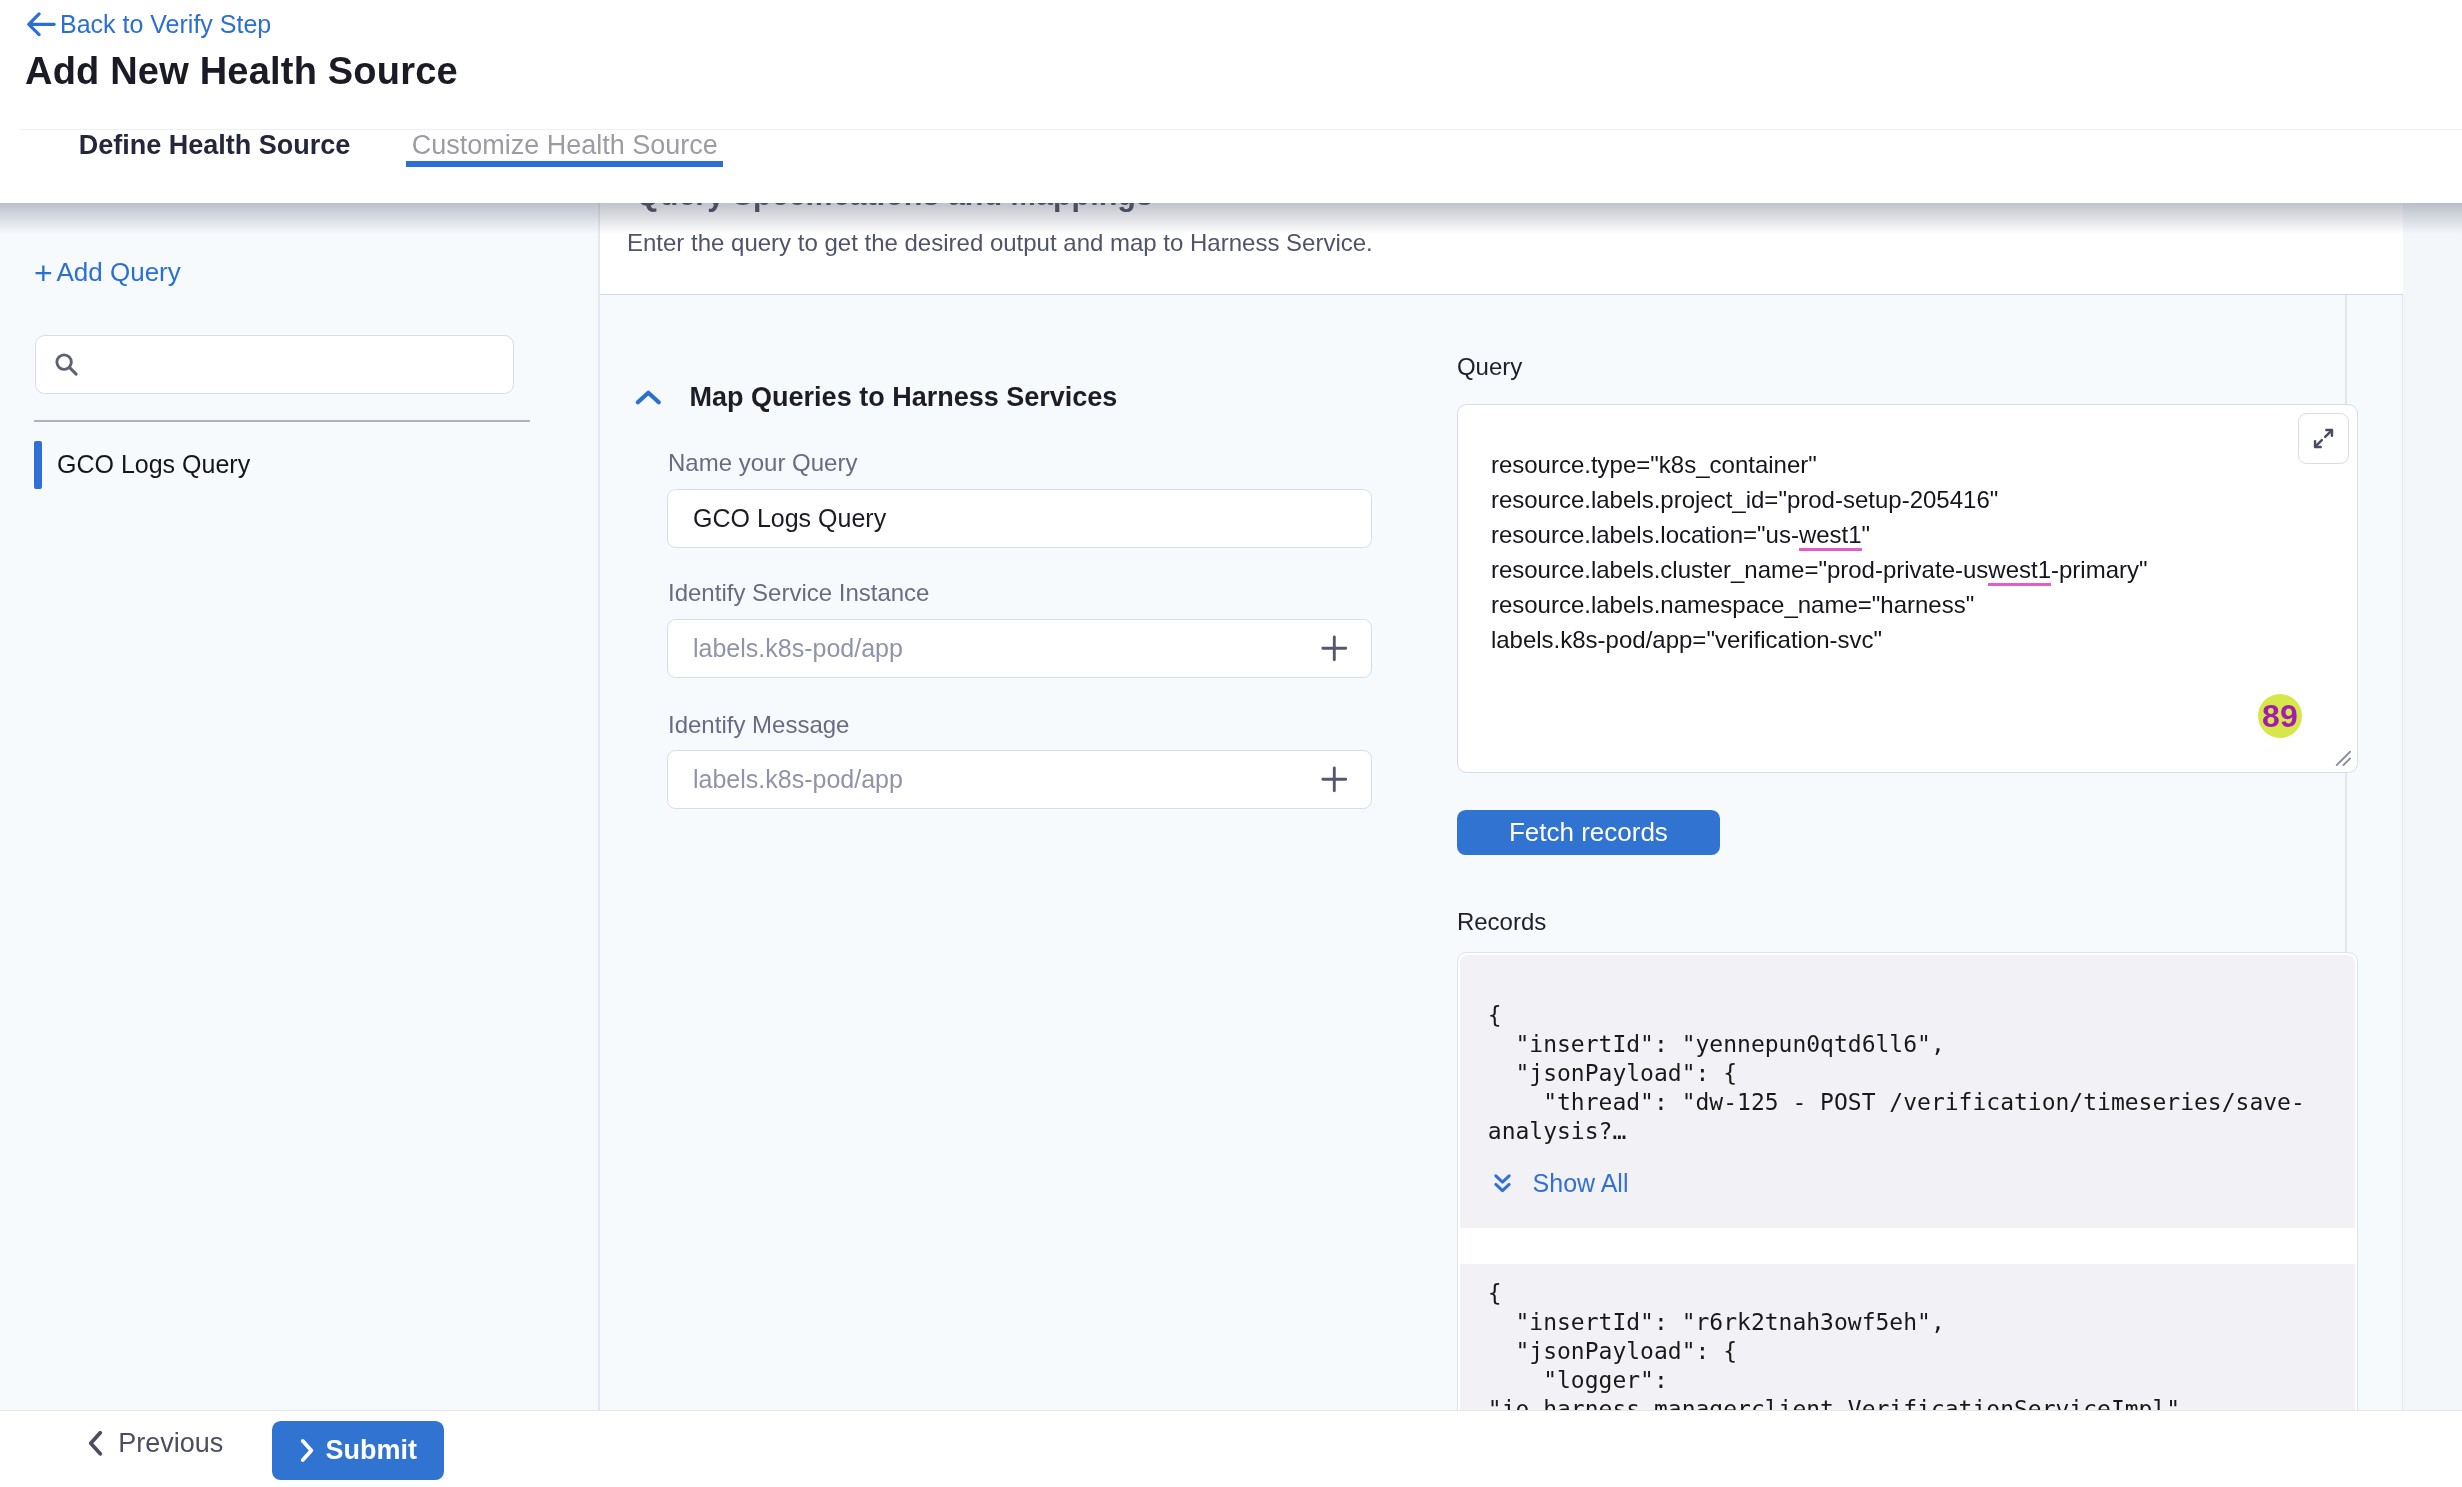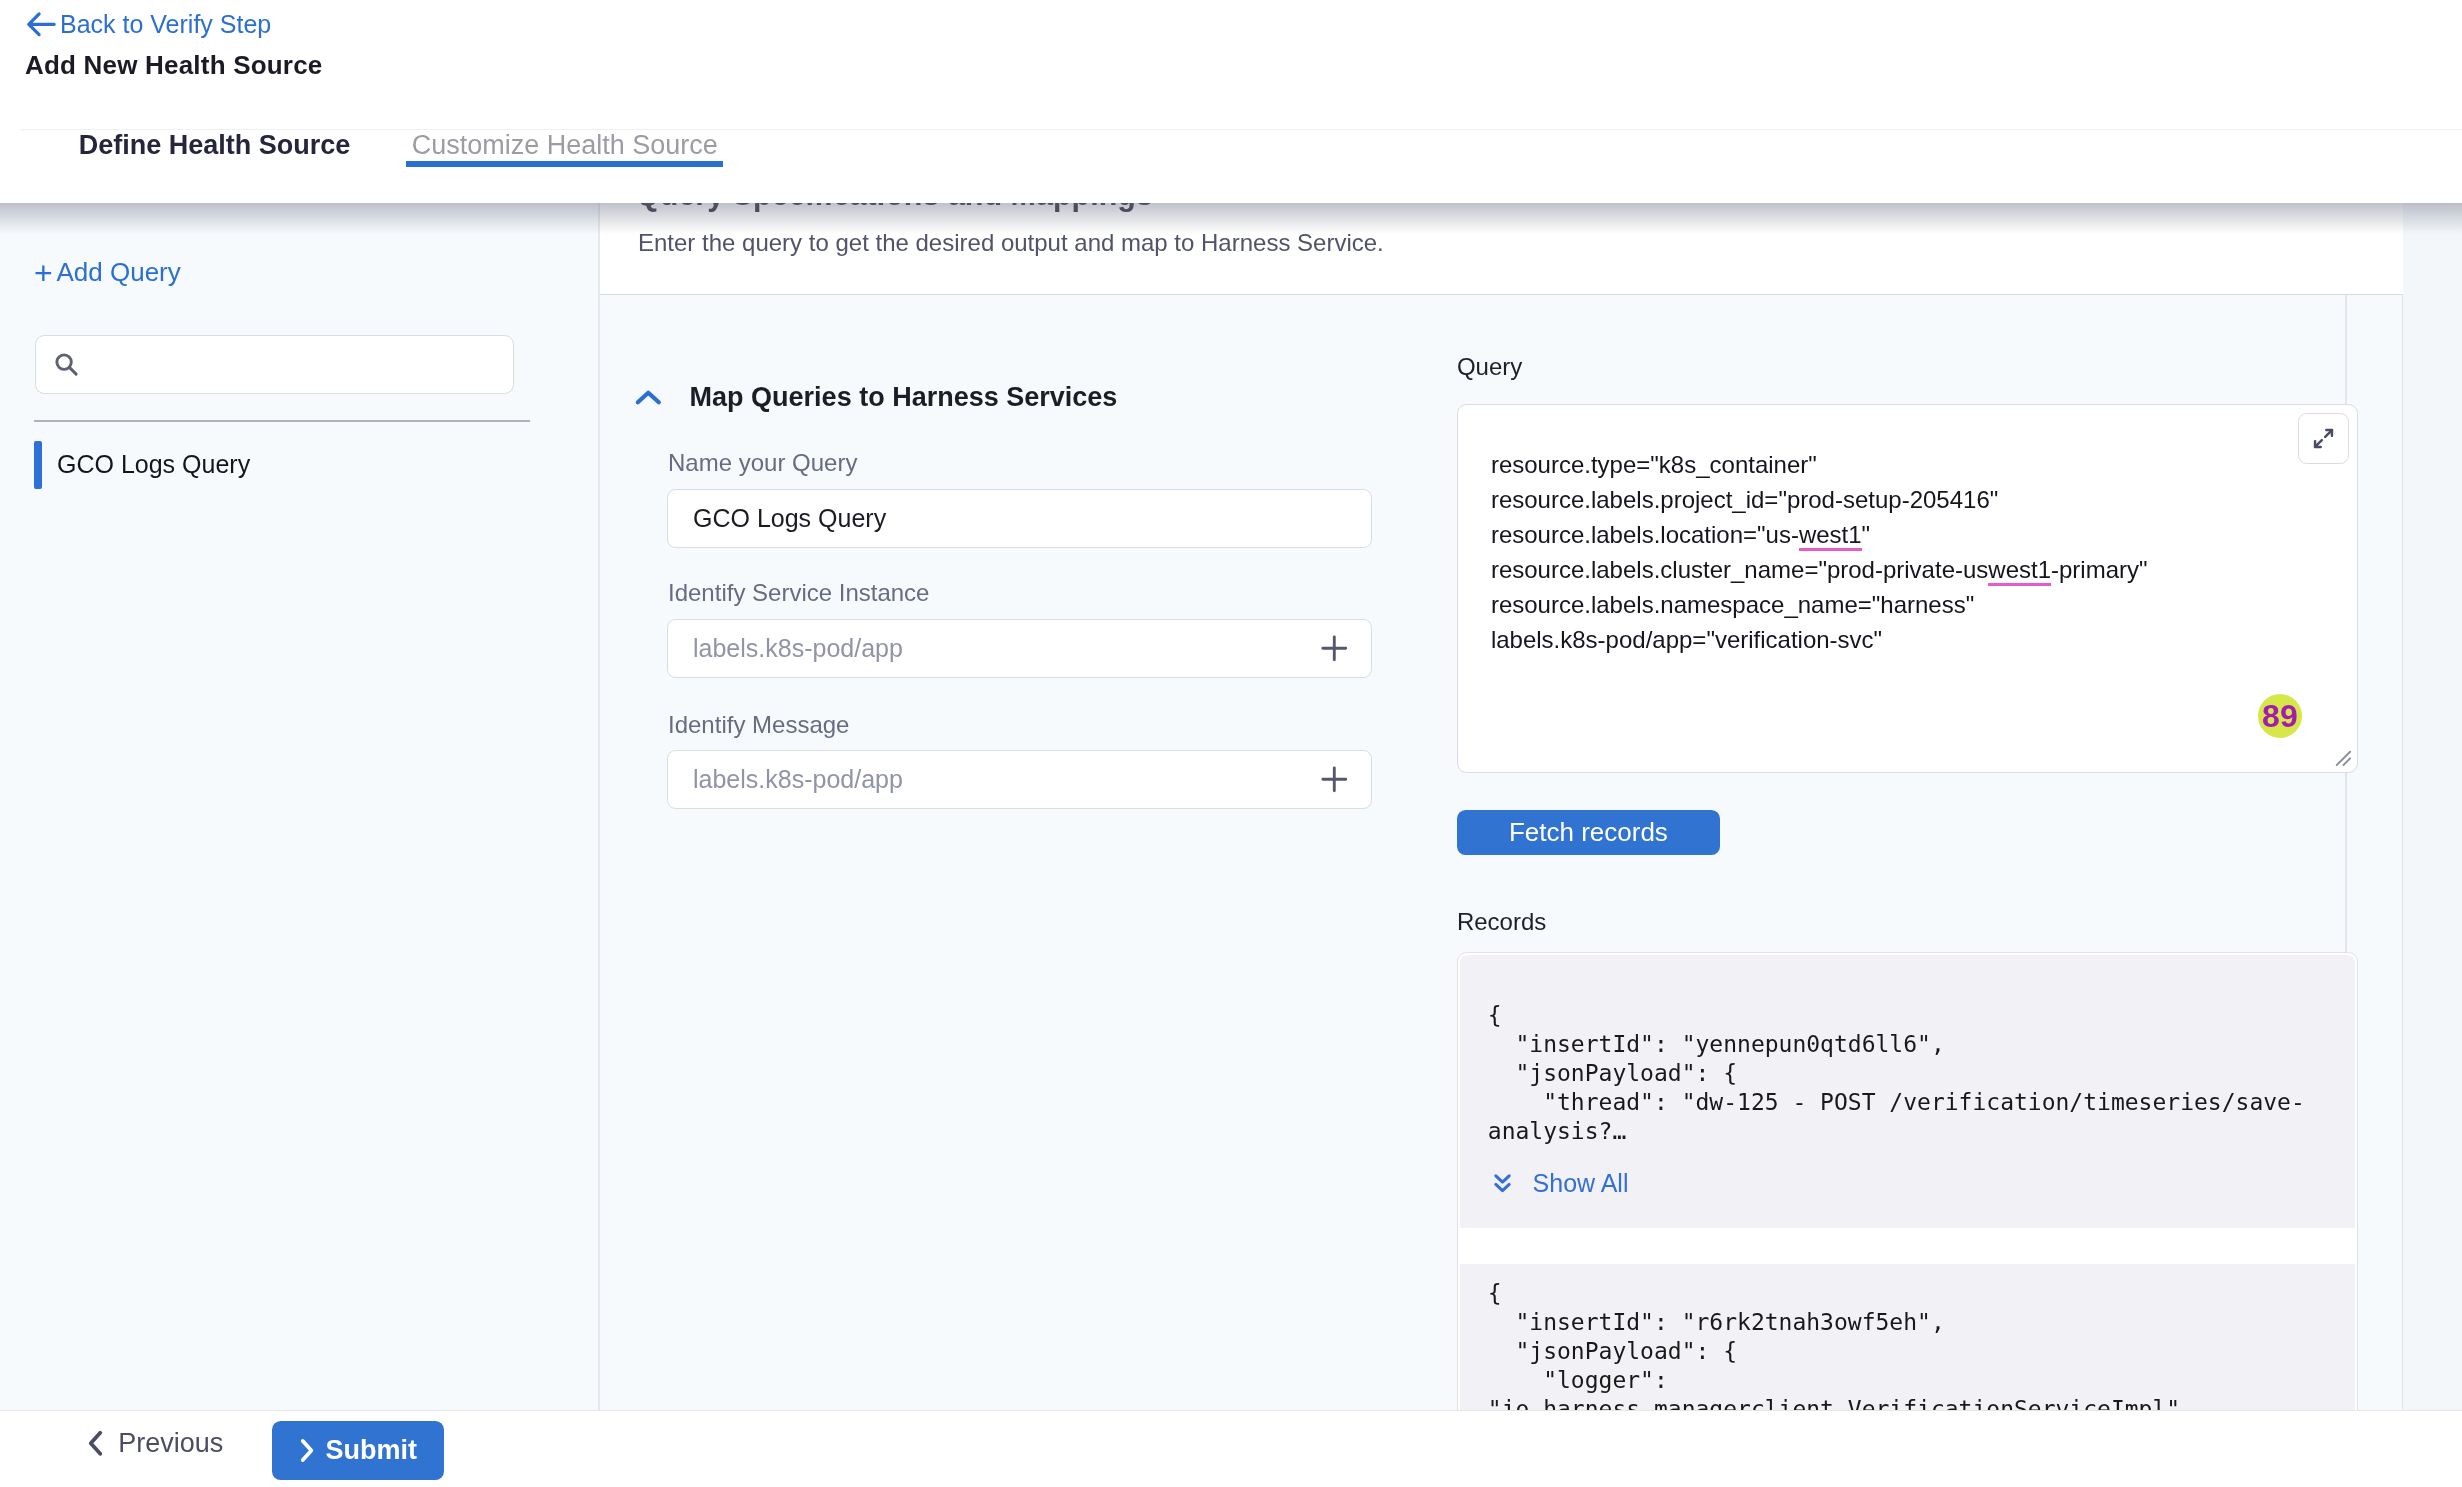--- a/index.html
+++ b/index.html
@@ -5,40 +5,40 @@
   * { box-sizing: border-box; margin: 0; padding: 0; }
   html,body { width: 2462px; height: 1487px; }
   body { font-family: "Liberation Sans", sans-serif; background: #ffffff; }
   .app { position: relative; width: 2462px; height: 1487px; overflow: hidden; background: #ffffff; }
 
   
   .header { position: absolute; top:0; left:0; right:0; height:129px; background:#ffffff; z-index:30; }
   .back-row { position:absolute; top:9.5px; left:25px; display:flex; align-items:center; gap:3px; cursor:pointer; }
   .back-row svg { display:block; }
   .back-label { color:#2b6fd2; font-size:25px; }
-  .page-title { position:absolute; top:50px; left:25px; font-size:26px; font-weight:700; color:#1b1b26; letter-spacing:0.2px; }
+  .page-title { position:absolute; top:50px; left:25px; font-size:38px; font-weight:700; color:#1b1b26; letter-spacing:0.2px; }
 
   
   .tab-bar { position:absolute; top:129px; left:0; right:0; height:74px; background:#ffffff; z-index:20; border-top:1px solid #f0f0f4; display:flex; align-items:flex-start; padding-left:53px;margin-left:20px; }
   .tab { font-size:27px; color:#25263c; font-weight:600; display:flex; align-items:center; padding:0 5.7px; margin-right:50px; border-bottom:6.7px solid transparent; cursor:pointer; }
   .tab.active { color:#9b9ca4; font-weight:400; border-bottom-color:#2b6fd2; }
 
   
   .clipped-heading { position:absolute; left:636px; top:177px; font-size:30.5px; font-weight:700; color:#404150; z-index:5; }
   .scroll-shadow { position:absolute; top:203px; left:0; right:0; height:30.5px; z-index:6;
                    background:linear-gradient(to bottom, rgba(98,103,124,.40), rgba(98,103,124,0)); pointer-events:none; }
 
   
   .content-bg { position:absolute; top:203px; left:0; right:0; bottom:77px; background:#f7fafc; }
   .right-strip { position:absolute; top:203px; left:2402px; right:0; bottom:77px; background:#f3f7fa; border-left:1.9px solid #e4e6ed; }
   .panel-right-border { position:absolute; top:295px; left:2345px; bottom:77px; width:1.9px; background:#e4e6ed; }
   .sidebar-border { position:absolute; top:203px; left:598px; bottom:77px; width:1.9px; background:#e6e8ef; }
 
   .intro-strip { position:absolute; top:203px; left:600px; width:1803px; height:92px; background:#ffffff; border-bottom:1.9px solid #d6d9e1; z-index:4; }
-  .intro-sub { position:absolute; left:38px; top:26px; font-size:24px; color:#51536b; }
+  .intro-sub { position:absolute; left:27px; top:26px; font-size:24px; color:#51536b; }
 
   
   .sidebar { position:absolute; top:203px; left:0; width:598px; bottom:77px; z-index:7; }
   .add-query { position:absolute; top:54px; left:34px; display:flex; align-items:center; gap:3.8px; color:#2b6fd2; font-size:26px; cursor:pointer; }
   .add-query .plus { font-size:32px; font-weight:400; line-height:26px; }
   .search-box { position:absolute; top:132px; left:35px; width:479px; height:59px; background:#ffffff; border:1.9px solid #d9dbe6; border-radius:9.5px; display:flex; align-items:center; padding-left:17px; }
   .search-box input { border:none; outline:none; background:transparent; font-size:24px; color:#1b1b24; width:400px; margin-left:11.4px; font-family:"Liberation Sans",sans-serif; }
   .side-divider { position:absolute; top:217px; left:34px; width:496px; height:1.9px; background:#aeb1bb; }
   .query-list { position:absolute; top:236px; left:0; right:0; }
   .query-item { position:relative; height:51px; display:flex; align-items:center; cursor:pointer; }

